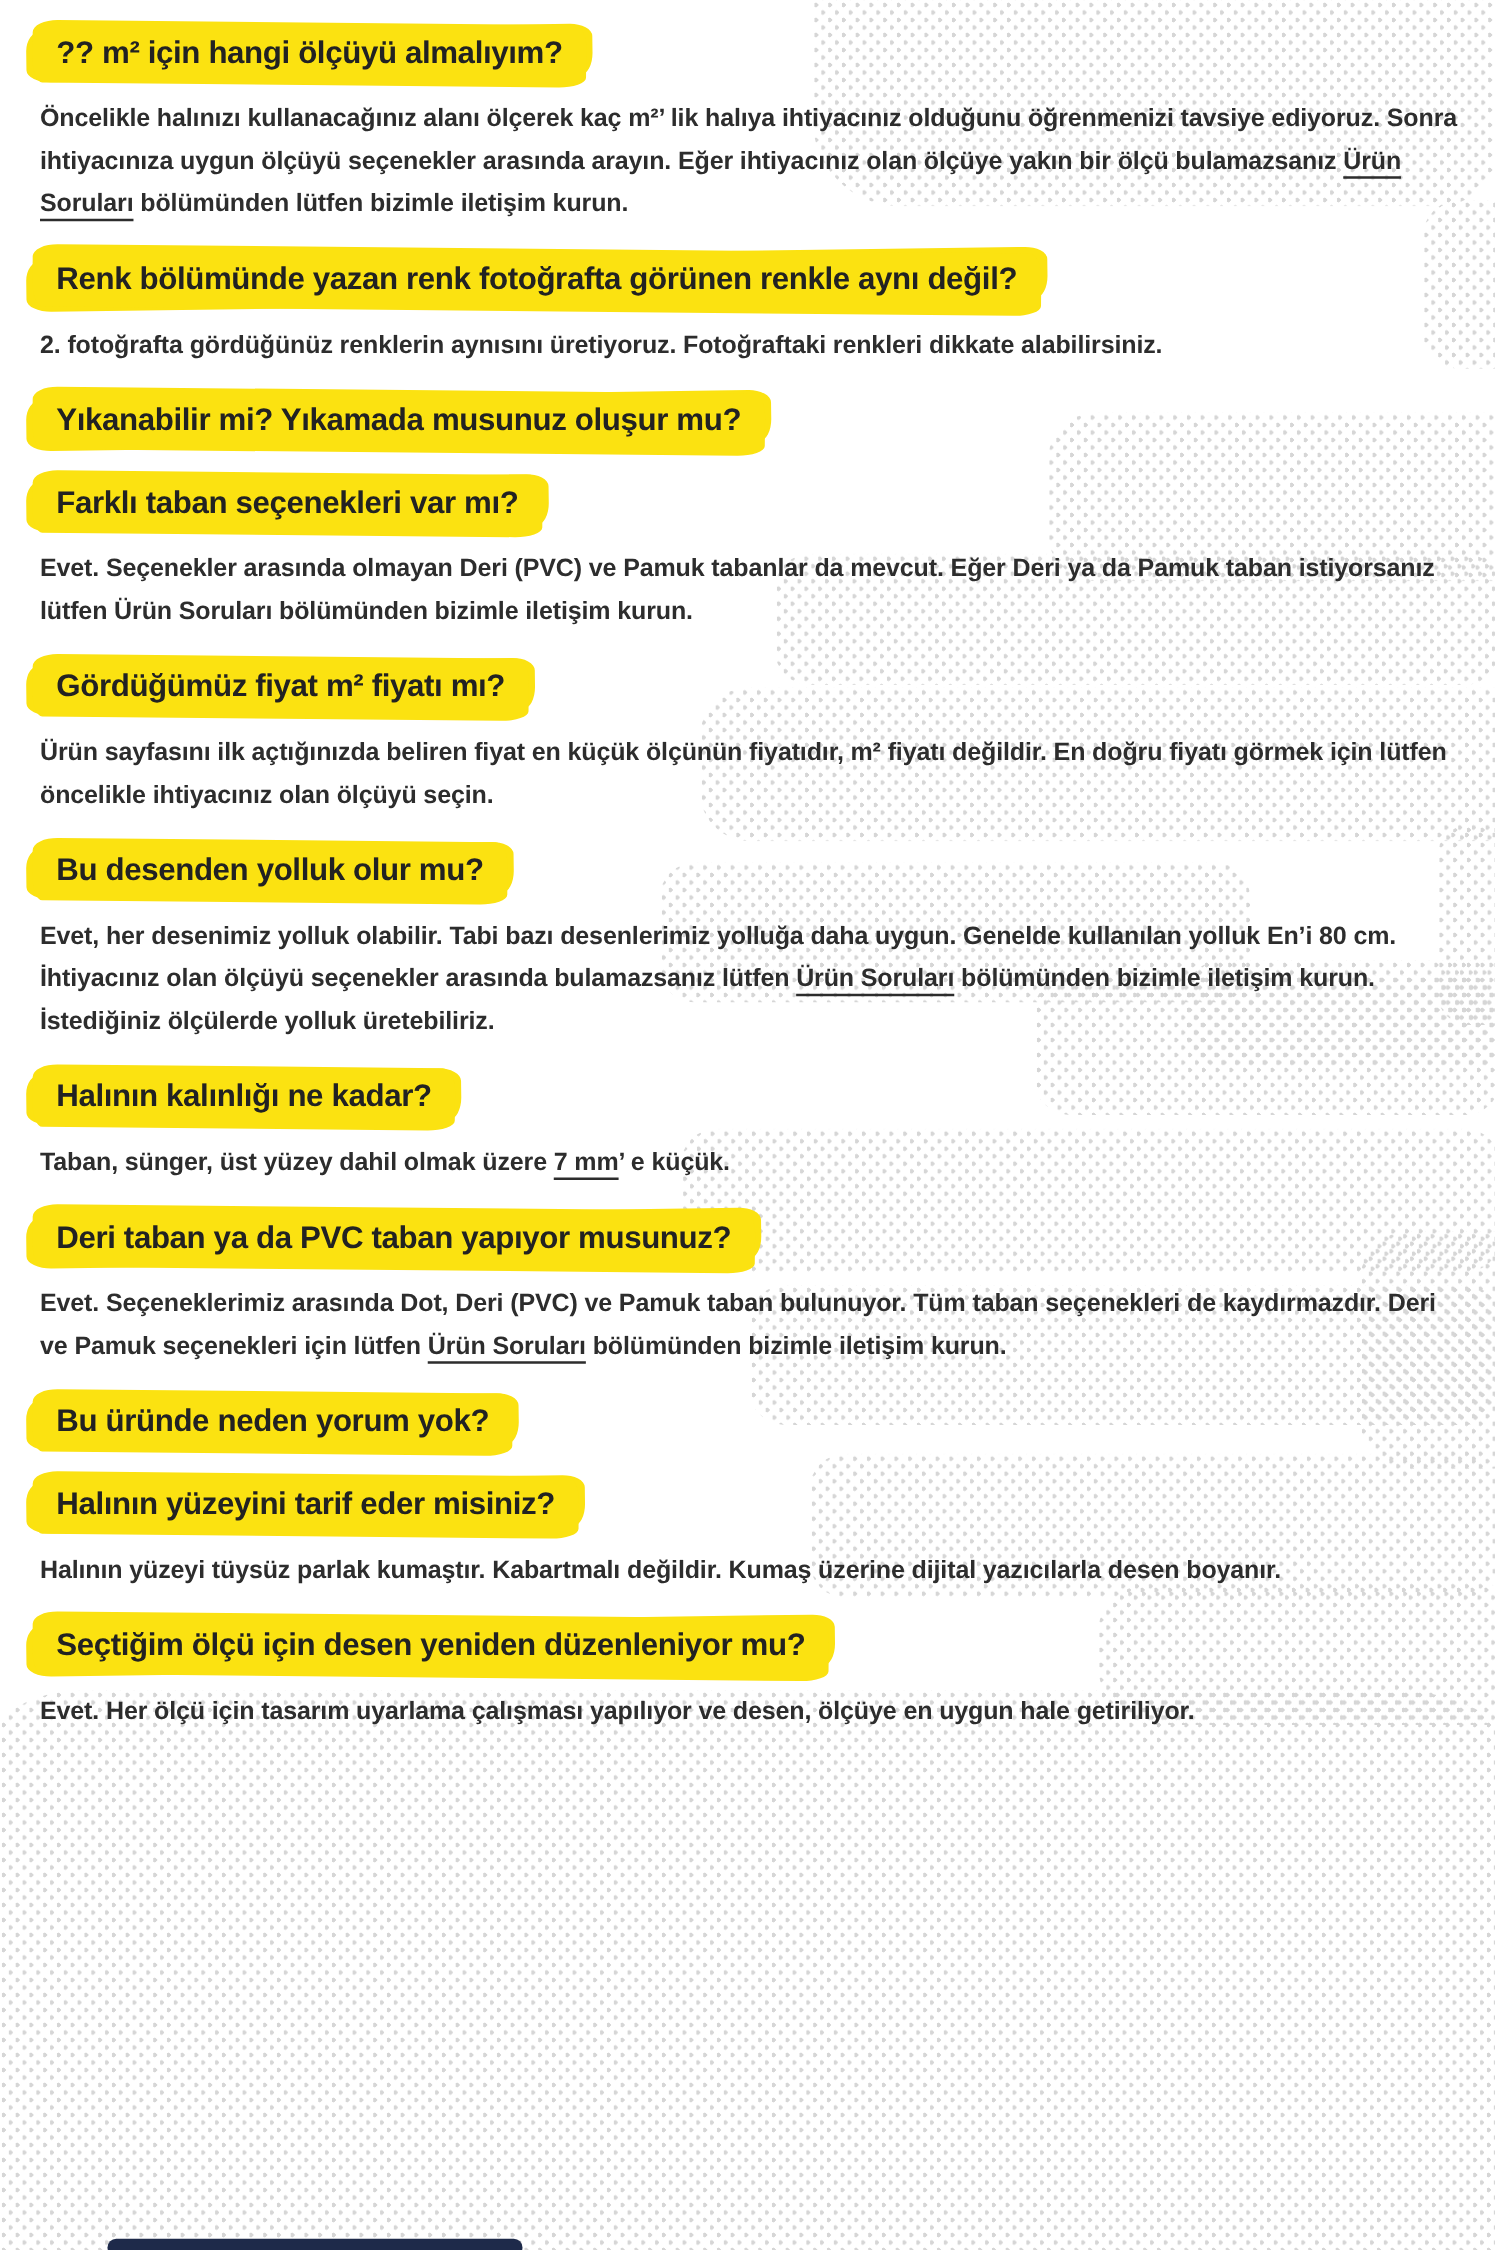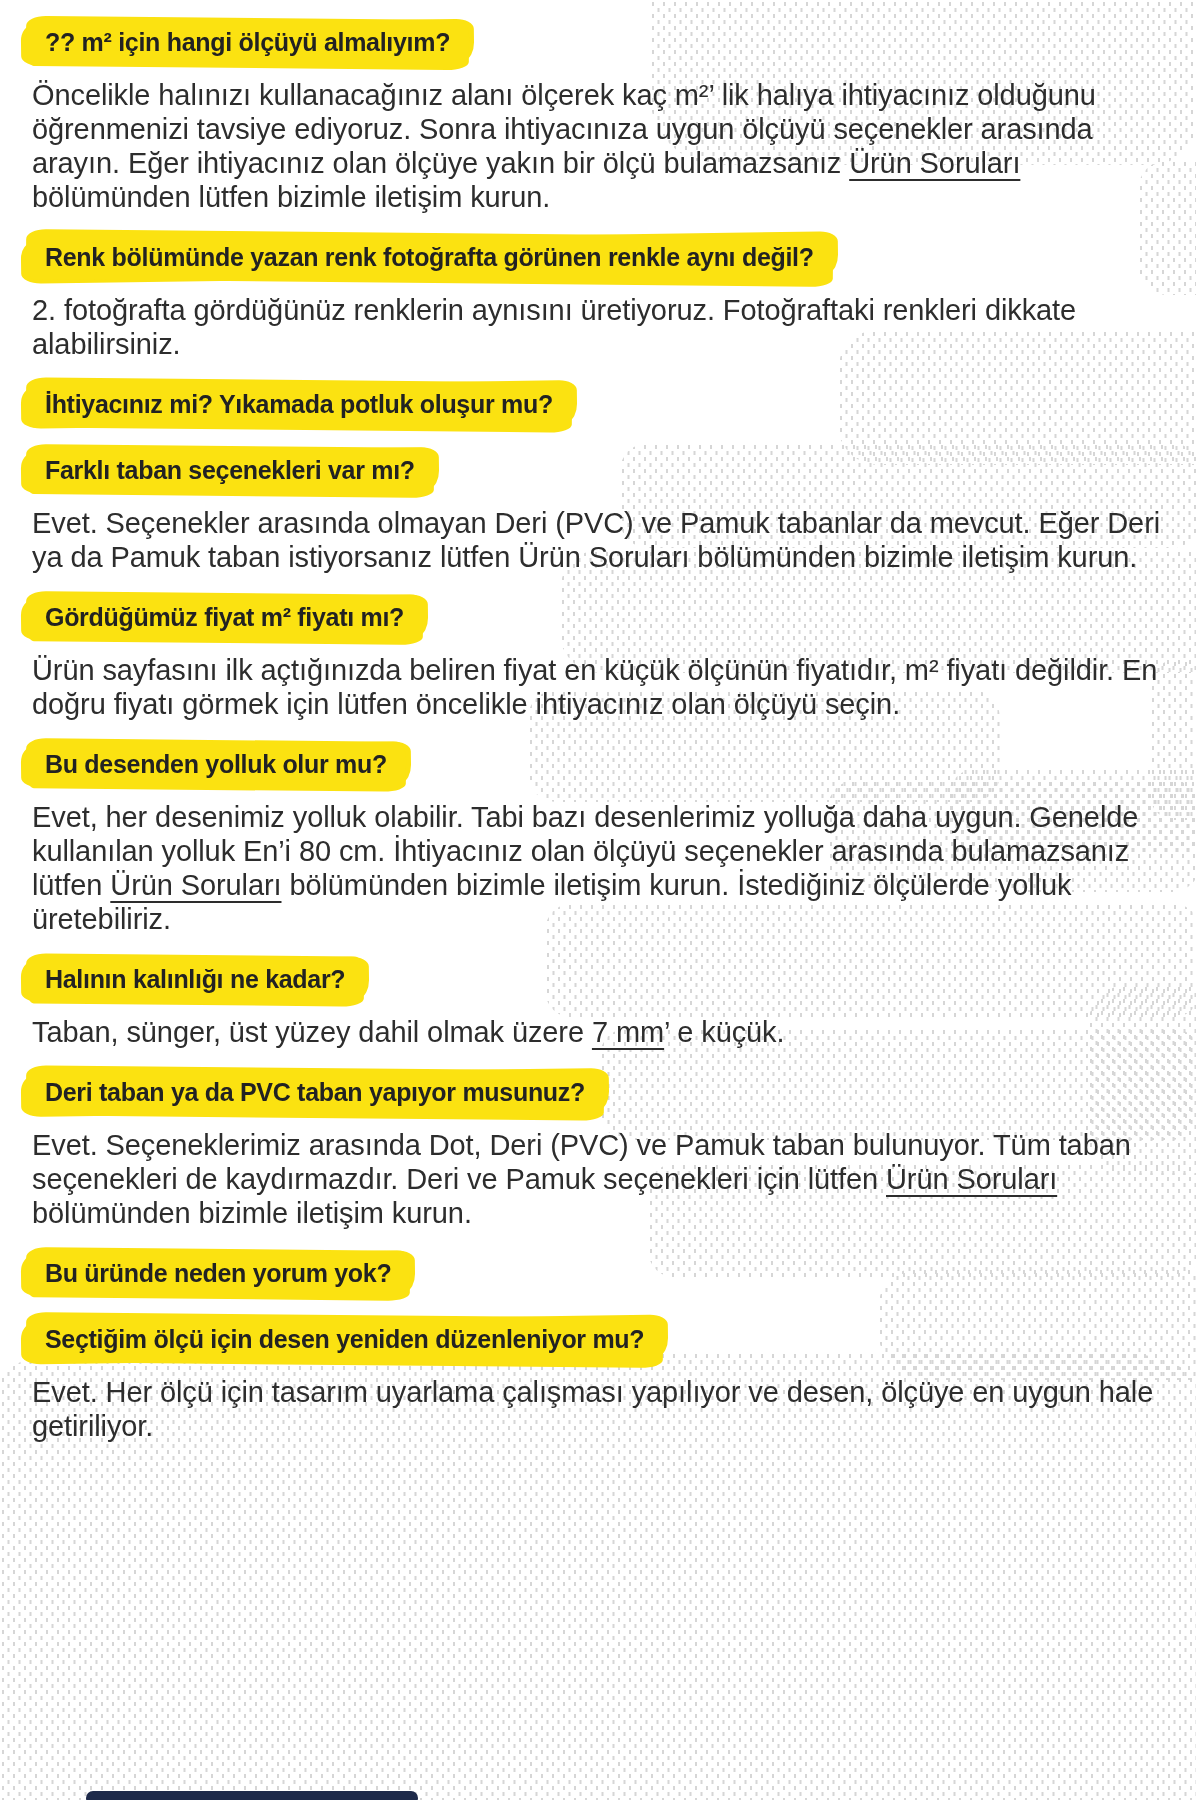--- a/index.html
+++ b/index.html
@@ -84,25 +84,25 @@
     position:absolute;
     z-index:-1;
     inset:-2px -4px -3px -6px;
     background:var(--hl);
     border-radius:20px 10px 22px 8px / 10px 18px 8px 20px;
     transform:rotate(0.55deg);
   }
   .faq-answer{
     margin:0;
     max-width:1145px;
-    font-size:29px;
+    font-size:20px;
     line-height:34px;
     letter-spacing:-0.1px;
     color:var(--body-ink);
-    font-weight:400;
+    font-weight:700;
   }
   .faq-answer .u{
     text-decoration:underline;
     text-decoration-thickness:2px;
     text-underline-offset:6px;
   }
   .navy-bar{
     position:absolute;
     left:86px;
     top:1791px;
@@ -151,21 +151,21 @@
       <span class="q-highlight">
         <span>Renk bölümünde yazan renk fotoğrafta görünen renkle aynı değil?</span>
       </span>
     </h2>
     <p class="faq-answer"><span>2. fotoğrafta gördüğünüz renklerin aynısını üretiyoruz. Fotoğraftaki renkleri dikkate alabilirsiniz.</span></p>
   </li>
 
   <li class="faq-item">
     <h2 class="q-wrap">
       <span class="q-highlight">
-        <span>İhtiyacınız mi? Yıkamada potluk oluşur mu?</span>
+        <span>Yıkanabilir mi? Yıkamada musunuz oluşur mu?</span>
       </span>
     </h2>
   </li>
 
   <li class="faq-item">
     <h2 class="q-wrap">
       <span class="q-highlight">
         <span>Farklı taban seçenekleri var mı?</span>
       </span>
     </h2>
@@ -212,20 +212,28 @@
   </li>
 
   <li class="faq-item">
     <h2 class="q-wrap">
       <span class="q-highlight">
         <span>Bu üründe neden yorum yok?</span>
       </span>
     </h2>
   </li>
 
+  <li class="faq-item">
+    <h2 class="q-wrap">
+      <span class="q-highlight">
+        <span>Halının yüzeyini tarif eder misiniz?</span>
+      </span>
+    </h2>
+    <p class="faq-answer"><span>Halının yüzeyi tüysüz parlak kumaştır. Kabartmalı değildir. Kumaş üzerine dijital yazıcılarla desen boyanır.</span></p>
+  </li>
 
   <li class="faq-item">
     <h2 class="q-wrap">
       <span class="q-highlight">
         <span>Seçtiğim ölçü için desen yeniden düzenleniyor mu?</span>
       </span>
     </h2>
     <p class="faq-answer"><span>Evet. Her ölçü için tasarım uyarlama çalışması yapılıyor ve desen, ölçüye en uygun hale getiriliyor.</span></p>
   </li>
 </ul>

